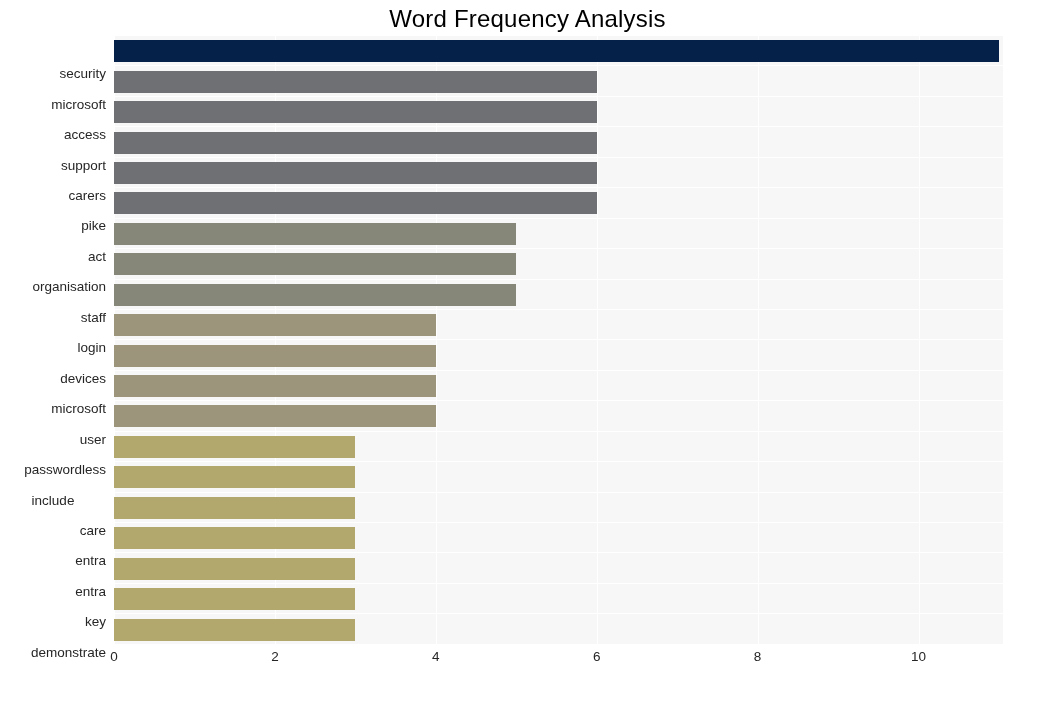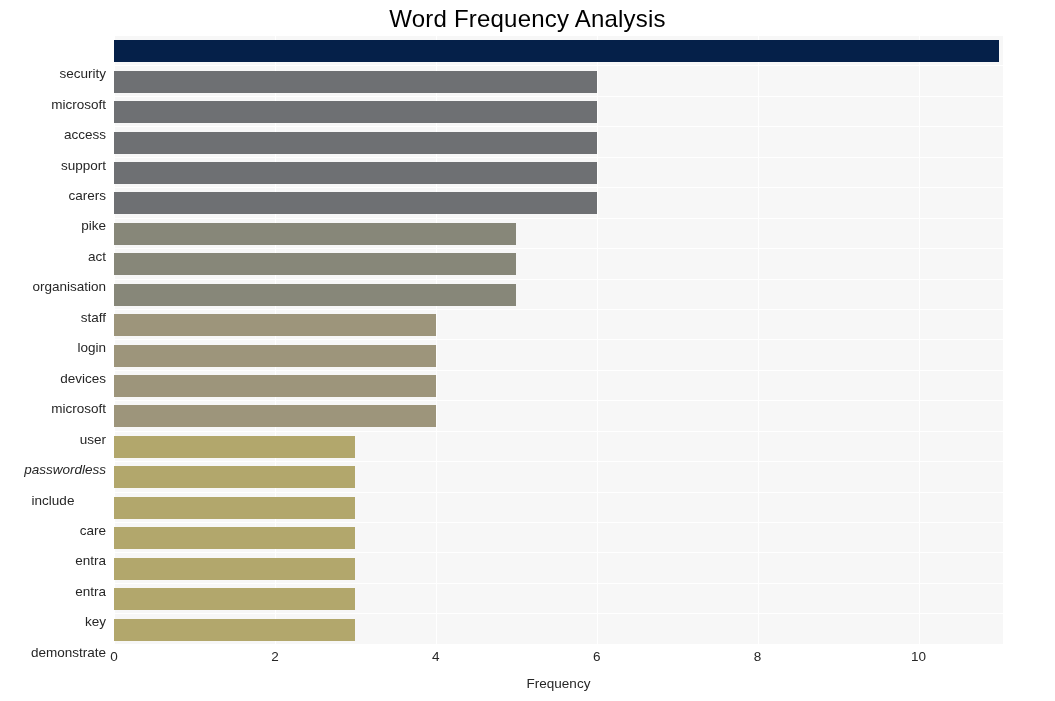--- a/index.html
+++ b/index.html
@@ -236,33 +236,32 @@
       <div class="ylabel" style="top: 106.575px; text-align: right;">support</div>
       <div class="ylabel" style="top: 137.025px;">carers</div>
       <div class="ylabel" style="top: 167.475px;">pike</div>
       <div class="ylabel" style="top: 197.925px;">act</div>
       <div class="ylabel" style="top: 228.375px;">organisation</div>
       <div class="ylabel" style="top: 258.825px;">staff</div>
       <div class="ylabel" style="top: 289.275px;">login</div>
       <div class="ylabel" style="top: 319.725px;">devices</div>
       <div class="ylabel" style="top: 350.175px;">microsoft</div>
       <div class="ylabel" style="top: 380.625px;">user</div>
-      <div class="ylabel" style="top: 411.075px; font-style: italic;">passwordless</div>
+      <div class="ylabel" style="top: 411.075px;">passwordless</div>
       <div class="ylabel" style="top: 441.525px; text-align: center;">include</div>
       <div class="ylabel" style="top: 471.975px;">care</div>
       <div class="ylabel" style="top: 502.425px;">entra</div>
       <div class="ylabel" style="top: 532.875px;">entra</div>
       <div class="ylabel" style="top: 563.325px;">key</div>
       <div class="ylabel" style="top: 593.775px; text-align: right;">demonstrate</div>
     </div>
 
   <div id="xticks">
       <div class="xtick" style="left: 0px;">0</div>
       <div class="xtick" style="left: 160.905px;">2</div>
       <div class="xtick" style="left: 321.81px;">4</div>
       <div class="xtick" style="left: 482.715px;">6</div>
       <div class="xtick" style="left: 643.62px;">8</div>
       <div class="xtick" style="left: 804.525px;">10</div>
     </div>
 
-  <div id="xaxis-label">Frequency</div>
 
 </div>
 
 </body></html>

